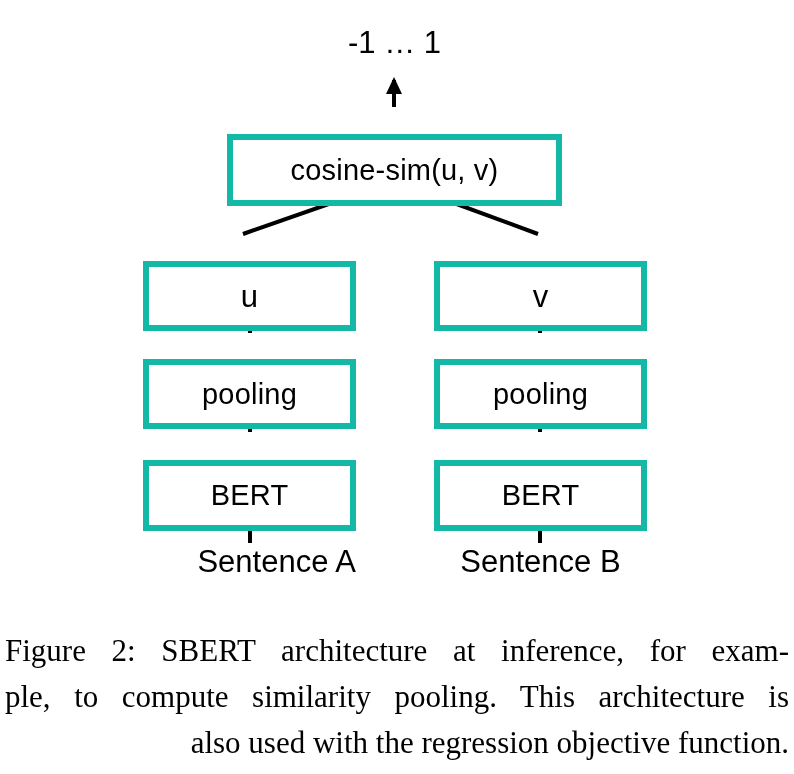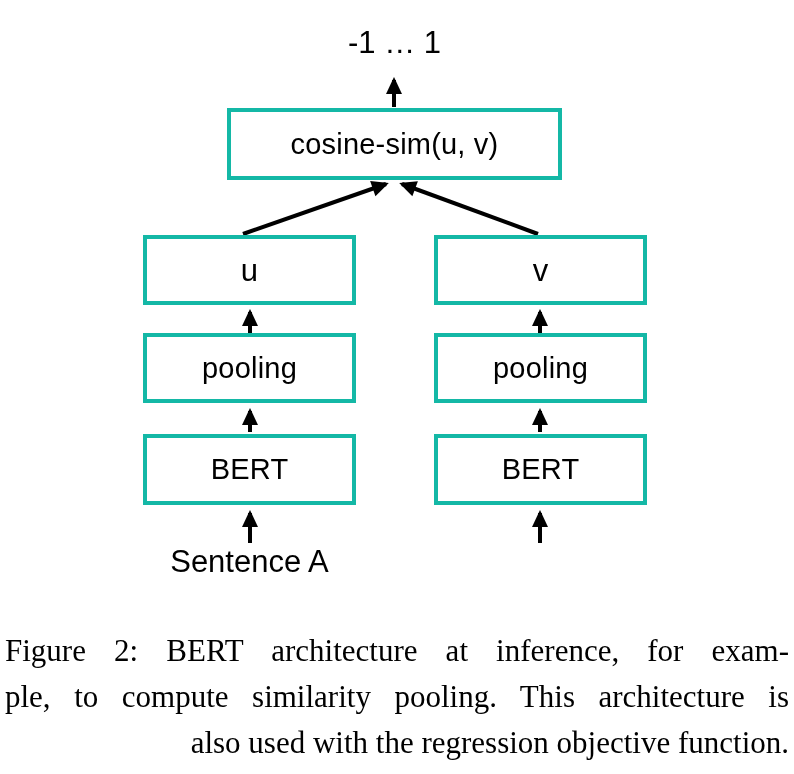--- a/index.html
+++ b/index.html
@@ -24,28 +24,29 @@
     width: 794px;
     height: 774px;
   }
   .arrows line {
     stroke: #000000;
     stroke-width: 4;
   }
   .box {
     position: absolute;
     box-sizing: border-box;
-    border: 4px solid #14b8a6;
+    border: 6px solid #14b8a6;
     background: #ffffff;
     display: flex;
     align-items: center;
     justify-content: center;
     font-size: 29px;
     line-height: 1;
     letter-spacing: 0.2px;
+    margin-top: 26px;
   }
   .txt-label {
     position: absolute;
     text-align: center;
     font-size: 31px;
     line-height: 1;
     white-space: nowrap;
   }
   .caption {
     position: absolute;
@@ -93,21 +94,22 @@
 
   <div class="box" style="left:143px; top:235px; width:213px; height:70px; font-size:31px;">u</div>
   <div class="box" style="left:434px; top:235px; width:213px; height:70px; font-size:31px;">v</div>
 
   <div class="box" style="left:143px; top:333px; width:213px; height:70px;">pooling</div>
   <div class="box" style="left:434px; top:333px; width:213px; height:70px;">pooling</div>
 
   <div class="box" style="left:143px; top:434px; width:213px; height:71px;">BERT</div>
   <div class="box" style="left:434px; top:434px; width:213px; height:71px;">BERT</div>
 
-  <div class="txt-label" style="left:143px; width:213px; top:546px;">Sentence A</div>
+  <div class="txt-label" style="left:143px; width:213px; top:546px;text-align:right;">Sentence A</div>
+  <div class="txt-label" style="left:434px; width:213px; top:546px;">Sentence B</div>
 
   <div class="caption">
-    <div class="just">Figure 2: BERT architecture at inference, for exam-</div>
+    <div class="just">Figure 2: SBERT architecture at inference, for exam-</div>
     <div class="just">ple, to compute similarity pooling. This architecture is</div>
     <div class="last">also used with the regression objective function.</div>
   </div>
 
 </div>
 
 </body></html>

